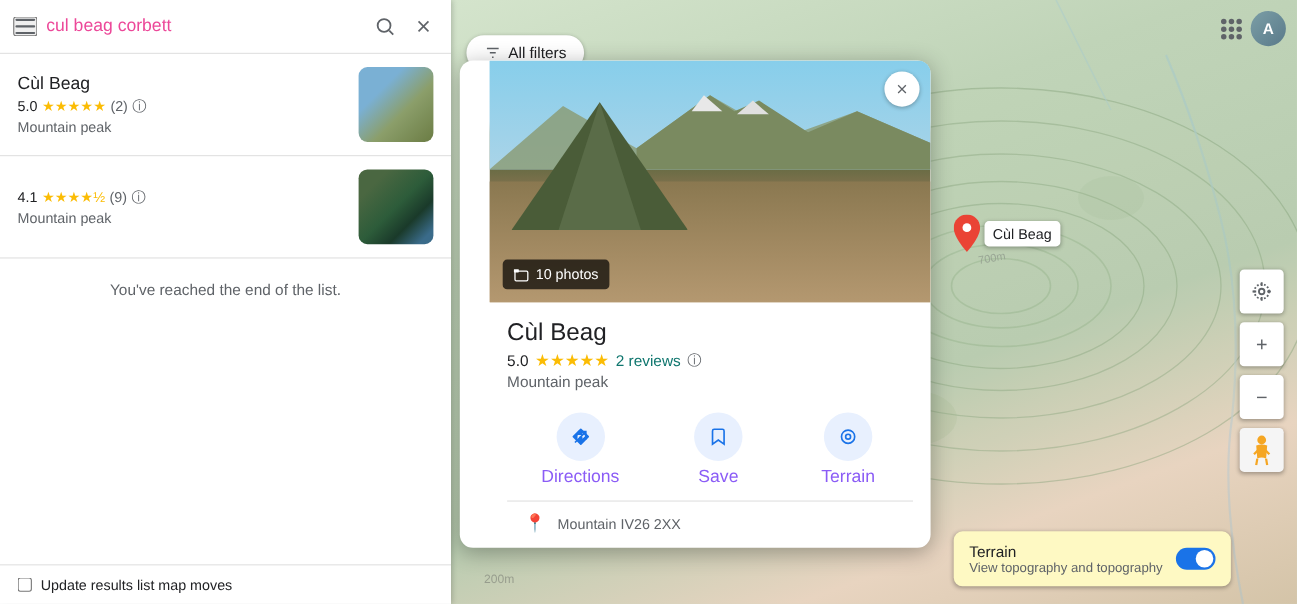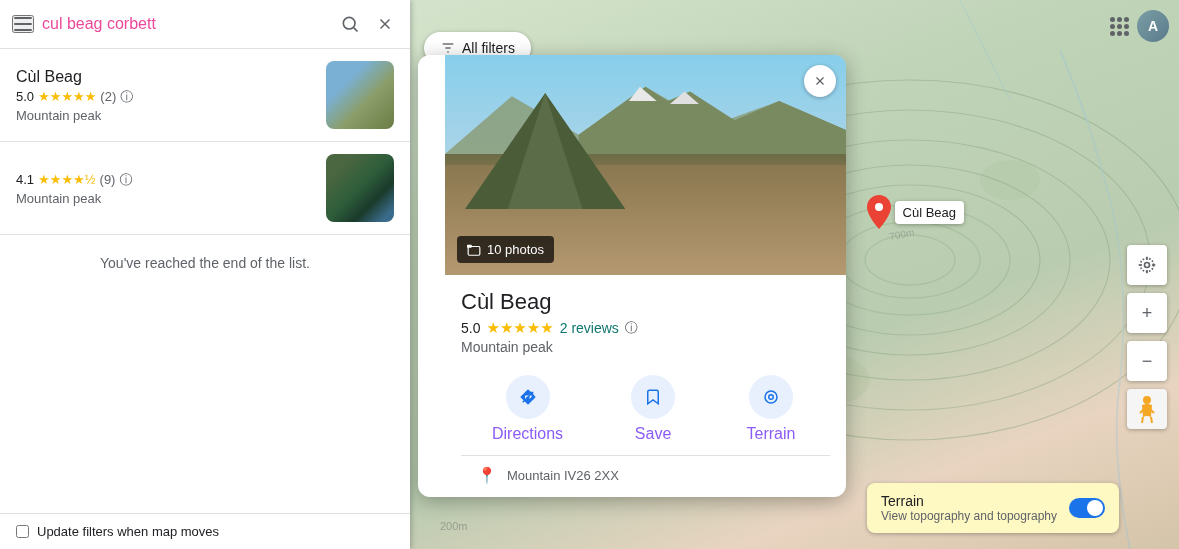--- a/index.html
+++ b/index.html
@@ -449,21 +449,21 @@
       <div class="result-thumb thumb-cul-mor"></div>
     </div>
 
     <div class="end-of-list">
       <span>You've reached the end of the list.</span>
     </div>
   </div>
 
   <div class="update-checkbox">
     <input type="checkbox" id="update-cb" style="">
-    <label for="update-cb">Update filters when map moves</label>
+    <label for="update-cb">Update results list map moves</label>
   </div>
 
 </div>
 
 <div class="map-area">
 
   <div class="map-bg">
 
     <svg class="topo-overlay" viewBox="0 0 769 549" preserveAspectRatio="xMidYMid slice">
 

